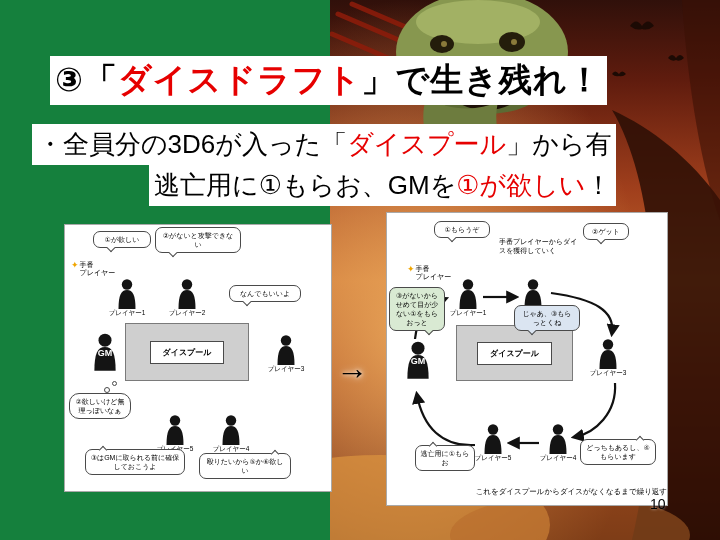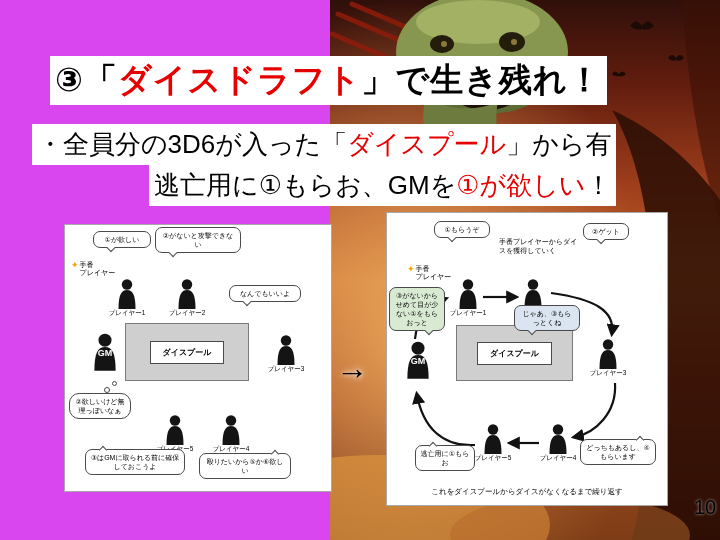--- a/index.html
+++ b/index.html
@@ -1,34 +1,34 @@
 <!DOCTYPE html>
 <html><head>
 <meta charset="utf-8">
 <style>
   html,body{margin:0;padding:0;background:#fff;}
-  .slide{position:relative;width:720px;height:540px;background:#d946ef;overflow:hidden;
+  .slide{position:relative;width:720px;height:540px;background:#15803d;overflow:hidden;
          font-family:"Liberation Sans","DejaVu Sans",sans-serif;color:#000;}
 
   
   .artwork{position:absolute;left:330px;top:0;width:390px;height:540px;z-index:0;overflow:hidden;}
 
   
   .title{position:absolute;left:50px;top:34px;font-size:33px;font-weight:bold;
          letter-spacing:1px;white-space:nowrap;z-index:3;}
   .whitebg{background:#fff;padding:2px 5px;display:inline-block;}
   .red{color:#e60000;}
   .bodytext{position:absolute;left:32px;top:124px;font-size:26px;line-height:37px;z-index:3;text-align:right;}
   .bodytext .line{white-space:nowrap;}
 
   
   .midarrow{position:absolute;left:336px;top:350px;font-size:32px;font-weight:bold;z-index:4;
             color:#000;text-shadow:0 0 4px #fff,0 0 8px #fff;}
-  .pagenum{position:absolute;left:650px;top:496px;font-size:20px;z-index:4;color:#000;
-           text-shadow:0 0 3px rgba(255,255,255,.7);margin-left:44px;}
+  .pagenum{position:absolute;left:650px;top:496px;font-size:14px;z-index:4;color:#000;
+           text-shadow:0 0 3px rgba(255,255,255,.7);}
 
   
   .diagram{position:absolute;background:#fff;border:1px solid #a9a9a9;z-index:3;overflow:hidden;}
   .pool{position:absolute;background:#cfcfcf;border:1px solid #7a7a7a;display:flex;
         align-items:center;justify-content:center;z-index:1;}
   .pool-inner{background:#fff;border:1px solid #4a4a4a;padding:5px 12px;font-size:8px;font-weight:bold;white-space:nowrap;}
   .person{position:absolute;width:44px;display:flex;flex-direction:column;align-items:center;z-index:2;}
   .person svg{display:block;fill:#141414;}
   .plabel{font-size:6.5px;line-height:1;margin-top:1px;white-space:nowrap;color:#000;}
   .gmtag{position:absolute;top:15px;left:0;width:100%;text-align:center;color:#fff;font-weight:bold;font-size:9px;}
@@ -42,21 +42,21 @@
   .tail-r:after{left:auto;right:12px;}
   .thought{border-radius:10px;}
   .thought:after{display:none;}
   .dot{position:absolute;background:#fff;border:1px solid #4a4a4a;border-radius:50%;display:block;}
   .green{background:#d9ead3;}
   .blue{background:#dbe5f1;}
   .note{position:absolute;font-size:7px;line-height:1.35;z-index:4;}
   .turnlabel{position:absolute;display:flex;gap:1px;z-index:4;font-size:7px;line-height:1.15;}
   .turnlabel .spark{color:#f0a500;font-size:9px;line-height:1;}
   .turnlabel .ttxt{display:flex;flex-direction:column;}
-  .caption{position:absolute;left:0;right:0;text-align:center;font-size:7.5px;z-index:4;}
+  .caption{position:absolute;left:0;right:0;text-align:right;font-size:7.5px;z-index:4;}
 </style>
 </head>
 <body>
 
 <div class="slide">
 
   <div class="artwork">
     <svg width="390" height="540" viewBox="0 0 390 540" preserveAspectRatio="none">
       <defs>
         <linearGradient id="bg" x1="0" y1="0" x2="0" y2="1">

